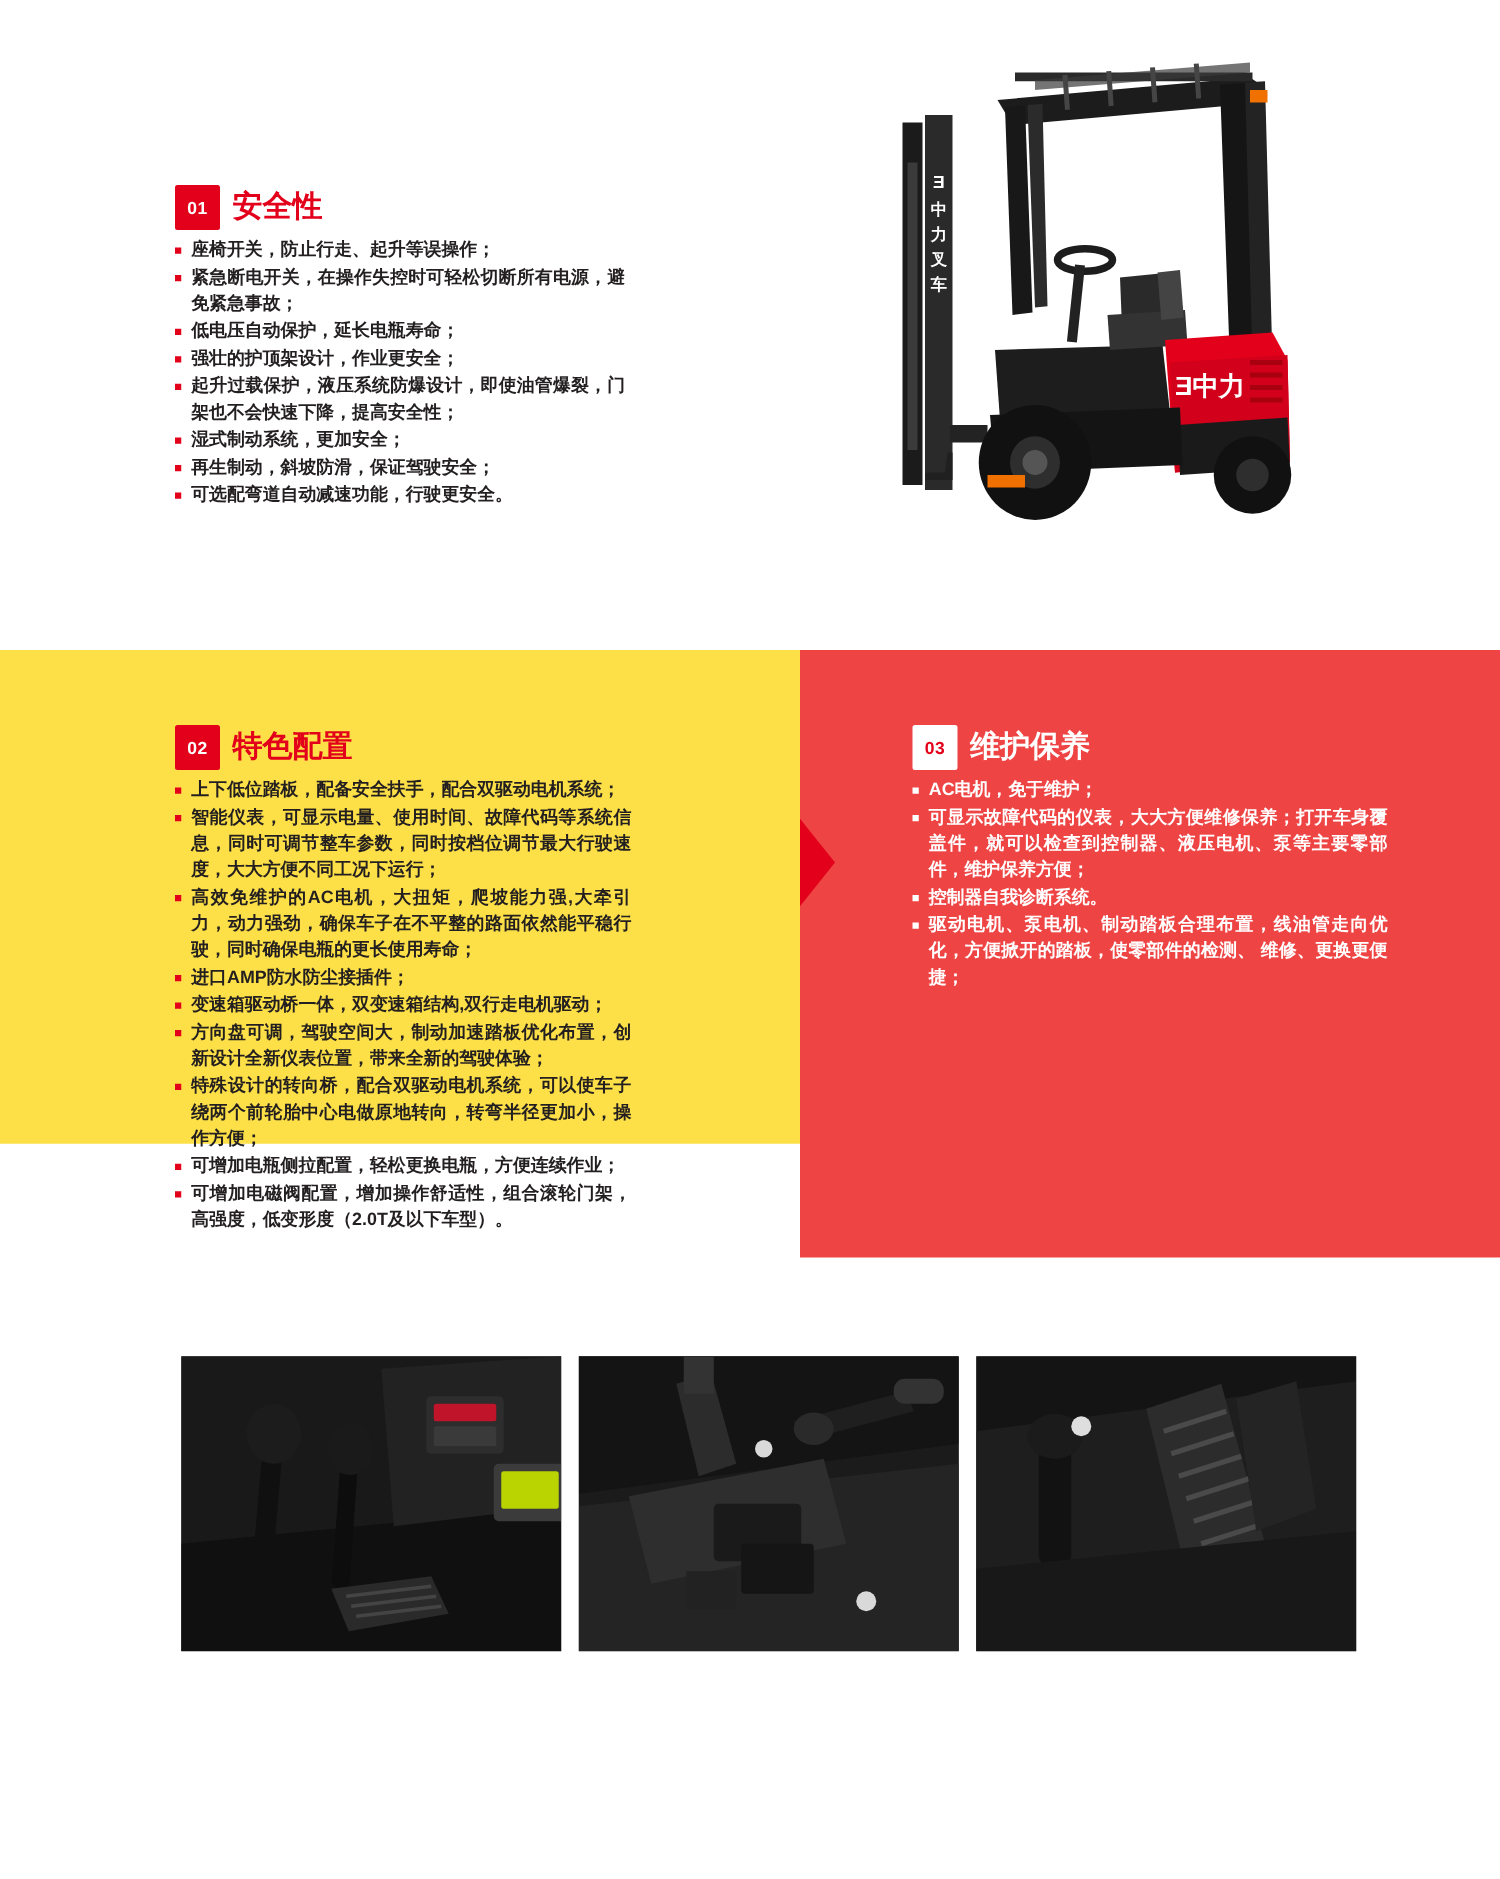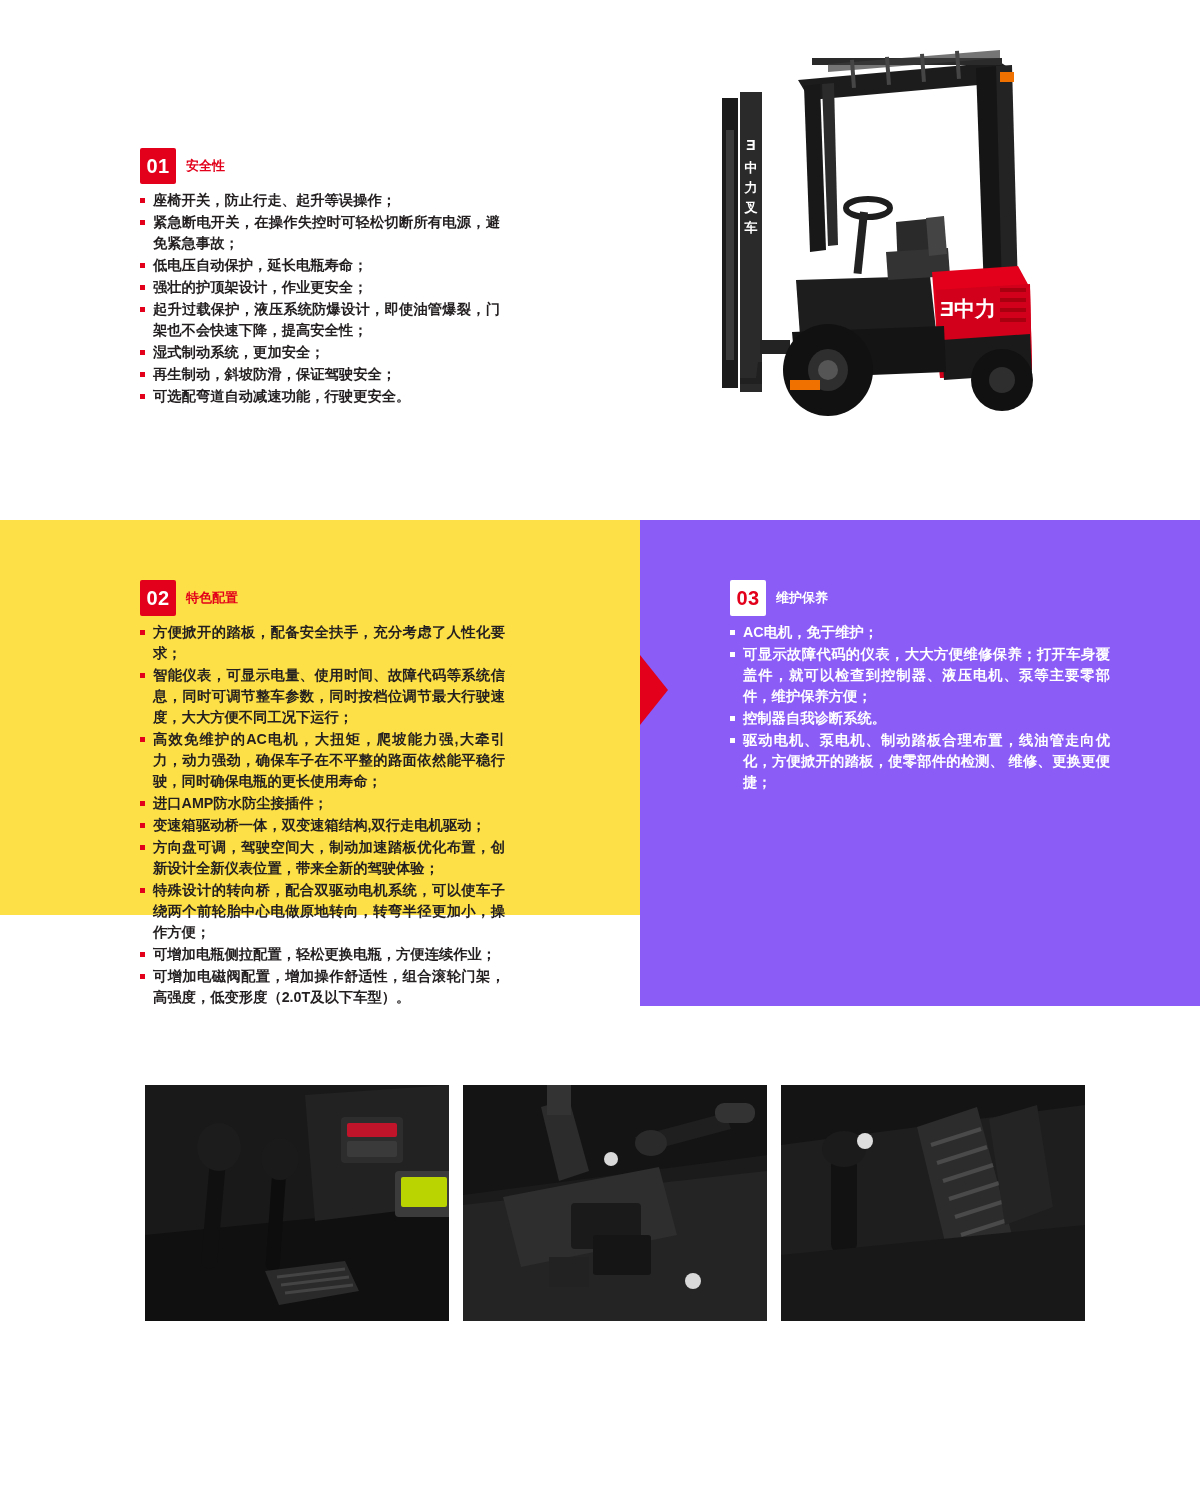--- a/index.html
+++ b/index.html
@@ -13,30 +13,30 @@
     position:relative;
     overflow:hidden;
   }
 
   
   .sec-head { display:flex; align-items:flex-start; gap:10px; }
   .num-badge {
     width:36px; height:36px;
     background:#e2001a;
     color:#ffffff;
-    font-size:20px;
+    font-size:14px;
     font-weight:bold;
     display:flex; align-items:center; justify-content:center;
     border-radius:2px;
     flex:0 0 36px;
     letter-spacing:0.5px;
   }
   .num-badge.on-red { background:#ffffff; color:#e2001a; }
   .sec-title {
-    font-size:13px;
+    font-size:24px;
     font-weight:bold;
     color:#e2001a;
     line-height:36px;
   }
   .sec-title.on-red { color:#ffffff; }
 
   ul.feat { list-style:none; margin-top:6px; }
   ul.feat li {
     position:relative;
     padding-left:13px;
@@ -57,21 +57,21 @@
   ul.feat.on-red li::before { background:#ffffff; }
 
   
   #block1 { position:relative; height:520px; background:#ffffff; }
   #b1-text { position:absolute; left:140px; top:148px; width:360px; }
   #b1-img { position:absolute; left:700px; top:40px; width:430px; height:400px; }
 
   
   #block2 { position:relative; height:545px; }
   #b2-grey { position:absolute; left:0; top:0; width:640px; height:395px; background:#fde047; }
-  #b2-red  { position:absolute; left:640px; top:0; width:560px; height:486px; background:#8b5cf6;padding-left:12px; }
+  #b2-red  { position:absolute; left:640px; top:0; width:560px; height:486px; background:#ef4444;padding-left:12px; }
   #b2-arrow {
     position:absolute;
     left:640px; top:655px;
     width:0; height:0;
     border-top:35px solid transparent;
     border-bottom:35px solid transparent;
     border-left:28px solid #e2001a;
     z-index:5;
   }
   #b2-text { position:absolute; left:140px; top:60px; width:365px; }
@@ -184,21 +184,21 @@
 </section>
 
 <section id="block2">
   <div id="b2-grey">
     <div id="b2-text">
       <div class="sec-head">
         <div class="num-badge">02</div>
         <div class="sec-title">特色配置</div>
       </div>
       <ul class="feat">
-        <li>方便掀开的踏板，配备安全扶手，充分考虑了人性化要求；</li>
+        <li>上下低位踏板，配备安全扶手，配合双驱动电机系统；</li>
         <li>智能仪表，可显示电量、使用时间、故障代码等系统信息，同时可调节整车参数，同时按档位调节最大行驶速度，大大方便不同工况下运行；</li>
         <li>高效免维护的AC电机，大扭矩，爬坡能力强,大牵引力，动力强劲，确保车子在不平整的路面依然能平稳行驶，同时确保电瓶的更长使用寿命；</li>
         <li>进口AMP防水防尘接插件；</li>
         <li>变速箱驱动桥一体，双变速箱结构,双行走电机驱动；</li>
         <li>方向盘可调，驾驶空间大，制动加速踏板优化布置，创新设计全新仪表位置，带来全新的驾驶体验；</li>
         <li>特殊设计的转向桥，配合双驱动电机系统，可以使车子绕两个前轮胎中心电做原地转向，转弯半径更加小，操作方便；</li>
         <li>可增加电瓶侧拉配置，轻松更换电瓶，方便连续作业；</li>
         <li>可增加电磁阀配置，增加操作舒适性，组合滚轮门架，高强度，低变形度（2.0T及以下车型）。</li>
       </ul>
     </div>

